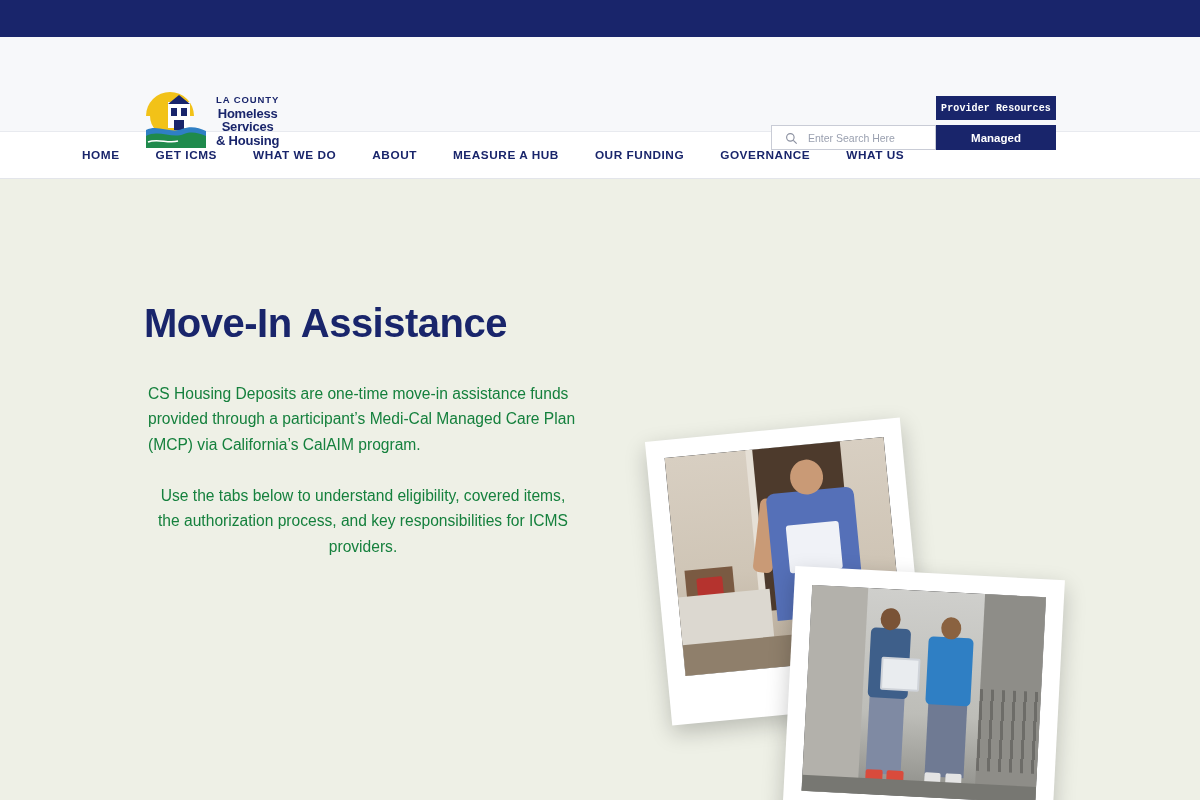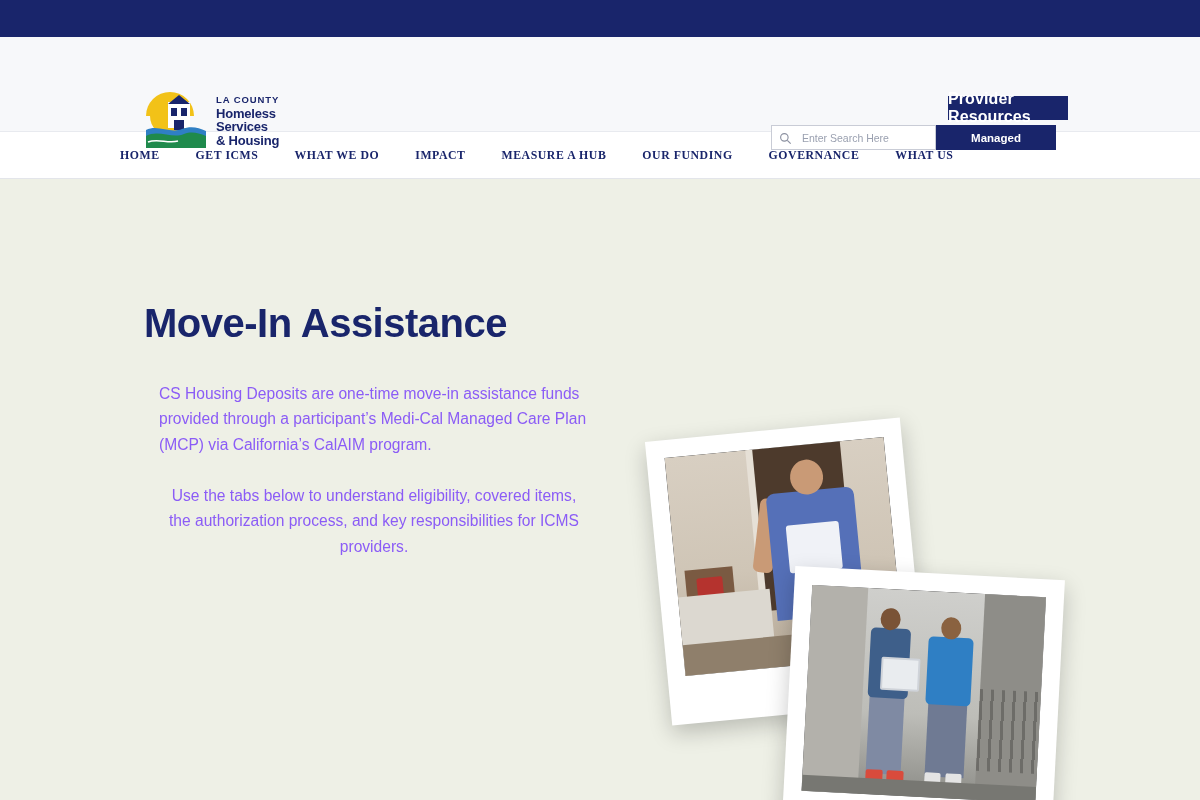--- a/index.html
+++ b/index.html
@@ -34,69 +34,71 @@
     gap: 10px;
   }
   .logo-mark {
     width: 62px; height: 62px;
     position: relative;
     overflow: hidden;
     border-radius: 4px;
   }
   .logo-text {
     line-height: 1.05;
+    text-align: center;
   }
   .logo-text .l1 {
     font-size: 9.5px;
     font-weight: bold;
     letter-spacing: 0.9px;
     color: #19256b;
     display: block;
     margin-bottom: 2px;
   }
   .logo-text .l2 {
     font-size: 13px;
     font-weight: bold;
     color: #19256b;
     display: block;
     letter-spacing: -0.2px;
   }
 
   
   .provider-btn {
     position: absolute;
-    right: 132px; top: 59px;
+    right: 144px; top: 59px;
     width: 120px; height: 24px;
     background: #19256b;
     color: #ffffff;
-    font-size: 16px;
+    font-size: 10px;
     font-weight: bold;
     display: flex;
     align-items: center;
     justify-content: center;
     cursor: pointer;
     letter-spacing: 0.1px;
+    font-family: Liberation Mono, monospace;
   }
 
   
   .search-row {
     position: absolute;
     right: 144px; top: 88px;
     display: flex;
     height: 25px;
     width: 285px;
   }
   .search-box {
     flex: 1;
     display: flex;
     align-items: center;
     background: #ffffff;
     border: 1px solid #c9ccd6;
     height: 25px;
-    padding-left: 7px;
+    padding-left: 13px;
   }
   .search-icon { width: 13px; height: 13px; flex: 0 0 13px; margin-right: 8px; }
   .search-input {
     border: none;
     outline: none;
     font-size: 10.5px;
     color: #7c8191;
     font-family: "Liberation Sans", sans-serif;
     background: transparent;
     width: 100%;
@@ -117,23 +119,22 @@
     font-family: "Liberation Sans", sans-serif;
     height: 25px;
   }
 
   
   .nav {
     height: 47px;
     background: #ffffff;
     display: flex;
     align-items: center;
-    padding-left: 120px;
+    padding-left: 82px;
     border-bottom: 1px solid #e3e5ea;
-    font-family: Liberation Serif, serif;
   }
   .nav-item {
     font-size: 11.8px;
     font-weight: bold;
     color: #19256b;
     letter-spacing: 0.55px;
     margin-right: 36px;
     cursor: pointer;
     white-space: nowrap;
   }
@@ -154,22 +155,22 @@
     font-size: 40px;
     line-height: 1.22;
     font-weight: bold;
     color: #19256b;
     margin: 0 0 33px 0;
     letter-spacing: -0.5px;
   }
   .hero-p {
     font-size: 15.6px;
     line-height: 1.63;
-    color: #8b5cf6;
-    margin: 0 0 26px 15px;
+    color: #15803d;
+    margin: 0 0 26px 4px;
     max-width: 430px;
   }
   .hero-p:last-child { margin-bottom: 0; text-align: center; }
 
   
   .polaroid {
     position: absolute;
     background: #ffffff;
     box-shadow: 0 8px 22px rgba(0,0,0,0.22);
     padding: 18px 18px 48px 18px;
@@ -269,21 +270,21 @@
         <input class="search-input" type="text" placeholder="Enter Search Here" style="">
       </div>
       <button class="search-btn">Managed</button>
     </div>
   </div>
 
   <div class="nav">
     <div class="nav-item">HOME</div>
     <div class="nav-item">GET ICMS</div>
     <div class="nav-item">WHAT WE DO</div>
-    <div class="nav-item">IMPACT</div>
+    <div class="nav-item">ABOUT</div>
     <div class="nav-item">MEASURE A HUB</div>
     <div class="nav-item">OUR FUNDING</div>
     <div class="nav-item">GOVERNANCE</div>
     <div class="nav-item">WHAT US</div>
   </div>
 
   <div class="hero">
 
     <div class="hero-text">
       <h1 class="hero-title">

